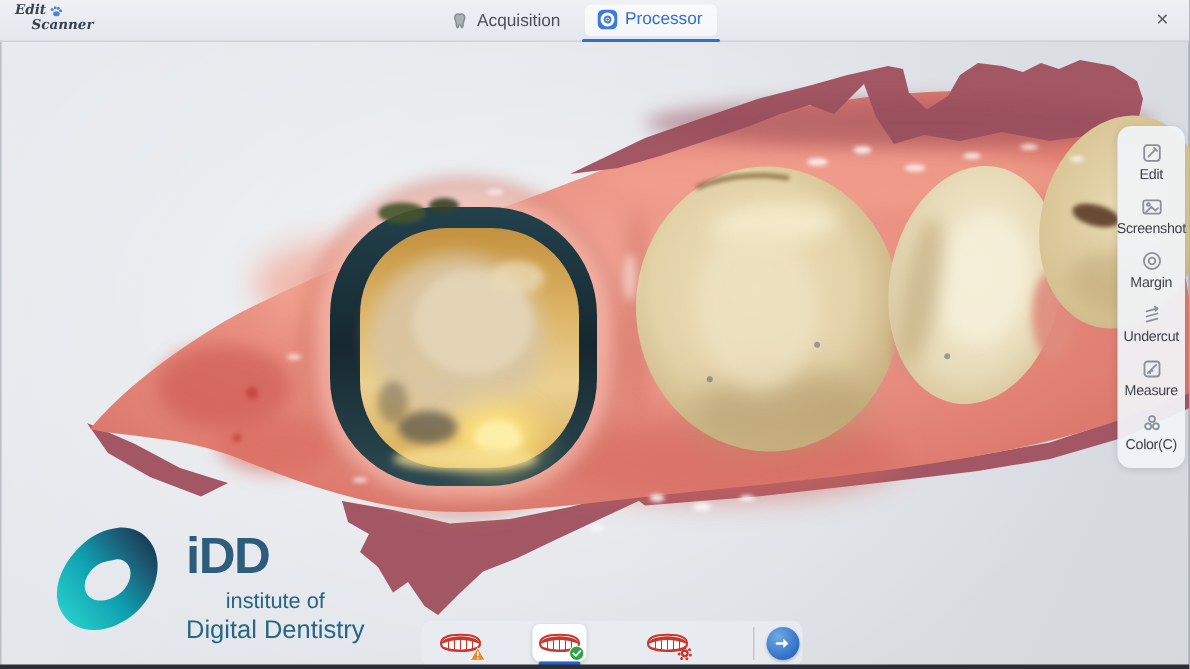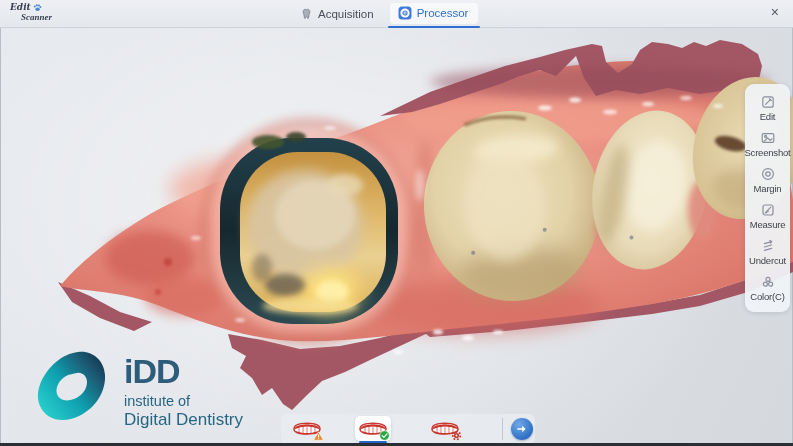--- a/index.html
+++ b/index.html
@@ -12,21 +12,21 @@
     box-shadow:inset 0 0 0 1px #b9bdc4;
   }
   .window::after{content:'';position:absolute;left:0;right:0;bottom:0;height:3px;background:#2b2e34;z-index:50;}
 
   
   .titlebar{position:absolute;top:0;left:0;right:0;height:27px;z-index:30;
     background:linear-gradient(#eef0f4,#e4e7ec);border-bottom:1px solid #ced2d9;}
   .brand{position:absolute;left:10px;top:3px;line-height:1;color:#3a4150;
     font-family:"DejaVu Serif",serif;font-style:italic;font-weight:bold;font-size:9px;}
   .brand .l1{display:flex;align-items:center;gap:2px;}
-  .brand .l2{margin-left:11px;margin-top:1px;font-family:Liberation Serif, serif;}
+  .brand .l2{margin-left:11px;margin-top:1px;}
   .tabs{position:absolute;left:300px;top:0;height:27px;display:flex;align-items:center;gap:16px;}
   .tab{display:flex;align-items:center;gap:5px;font-size:11.5px;color:#4a5058;cursor:default;text-align:right;}
   .tab.active{position:relative;background:rgba(255,255,255,.65);border-radius:4px;
     padding:3px 10px 4px 8px;color:#2f6fd3;}
   .tab.active::after{content:'';position:absolute;left:-2px;right:-2px;bottom:-4px;height:2px;
     background:#2f6fd3;border-radius:1px;}
   .close-btn{position:absolute;right:14px;top:5px;font-size:14px;color:#565b63;line-height:1;}
 
   
   .scan{position:absolute;left:0;top:0;z-index:1;}
@@ -52,21 +52,21 @@
   .badge{position:absolute;right:1px;bottom:0;}
   .vdivider{position:absolute;left:221px;top:4px;width:1px;height:22px;background:#c3c7cd;}
   .next-btn{position:absolute;left:230px;top:4px;width:22px;height:22px;border-radius:50%;
     background:radial-gradient(circle at 35% 30%,#71a9e6,#2f6fc6 70%);
     box-shadow:0 1px 2px rgba(30,50,90,.3);display:flex;align-items:center;justify-content:center;}
 
   
   .idd{position:absolute;left:34px;top:348px;display:flex;z-index:10;align-items:flex-start;}
   .idd-text{margin-left:12px;padding-top:8px;color:#2d5d7b;}
   .idd-title{font-size:34px;font-weight:bold;line-height:.9;letter-spacing:-1px;color:#2d5d7b;}
-  .idd-sub1{font-size:14.5px;color:#276682;margin-top:6px;}
+  .idd-sub1{font-size:14.5px;color:#276682;margin-top:6px;text-align:center;}
   .idd-sub2{font-size:17px;color:#276682;margin-top:1px;}
 </style>
 </head>
 <body>
 
 <div class="window">
 
   <svg class="scan" width="793" height="446" viewBox="0 0 793 446">
     <defs>
       <radialGradient id="gumGrad" cx="45%" cy="45%" r="75%">
@@ -262,33 +262,33 @@
     </div>
     <div class="tool">
       <svg class="ticon" width="14" height="14" viewBox="0 0 14 14">
         <circle cx="7" cy="7" r="5.4"></circle>
           <circle cx="7" cy="7" r="2.2"></circle>
       </svg>
       <span class="tlabel">Margin</span>
     </div>
     <div class="tool">
       <svg class="ticon" width="14" height="14" viewBox="0 0 14 14">
-        <rect x="2" y="2" width="10" height="10" rx="2"></rect>
-        <path d="M4.2,9.8 L9.8,4.2 M5.8,9.8 l0,-1.6 M7.4,8.2 l-1.6,0"></path>
-      </svg>
-      <span class="tlabel">Measure</span>
-    </div>
-    <div class="tool">
-      <svg class="ticon" width="14" height="14" viewBox="0 0 14 14">
         <path d="M3.4,4.6 L10.6,2.6"></path>
           <path d="M8.8,1.4 L10.6,2.6 L9.4,4.2"></path>
         <path d="M3.4,8 L10.6,6"></path>
           <path d="M3.4,11.4 L10.6,9.4"></path>
       </svg>
       <span class="tlabel">Undercut</span>
+    </div>
+    <div class="tool">
+      <svg class="ticon" width="14" height="14" viewBox="0 0 14 14">
+        <rect x="2" y="2" width="10" height="10" rx="2"></rect>
+        <path d="M4.2,9.8 L9.8,4.2 M5.8,9.8 l0,-1.6 M7.4,8.2 l-1.6,0"></path>
+      </svg>
+      <span class="tlabel">Measure</span>
     </div>
     <div class="tool">
       <svg class="ticon" width="14" height="14" viewBox="0 0 14 14">
         <circle cx="7" cy="4.4" r="2"></circle>
           <circle cx="4.4" cy="9.2" r="2"></circle>
           <circle cx="9.6" cy="9.2" r="2"></circle>
       </svg>
       <span class="tlabel">Color(C)</span>
     </div>
   </div>

